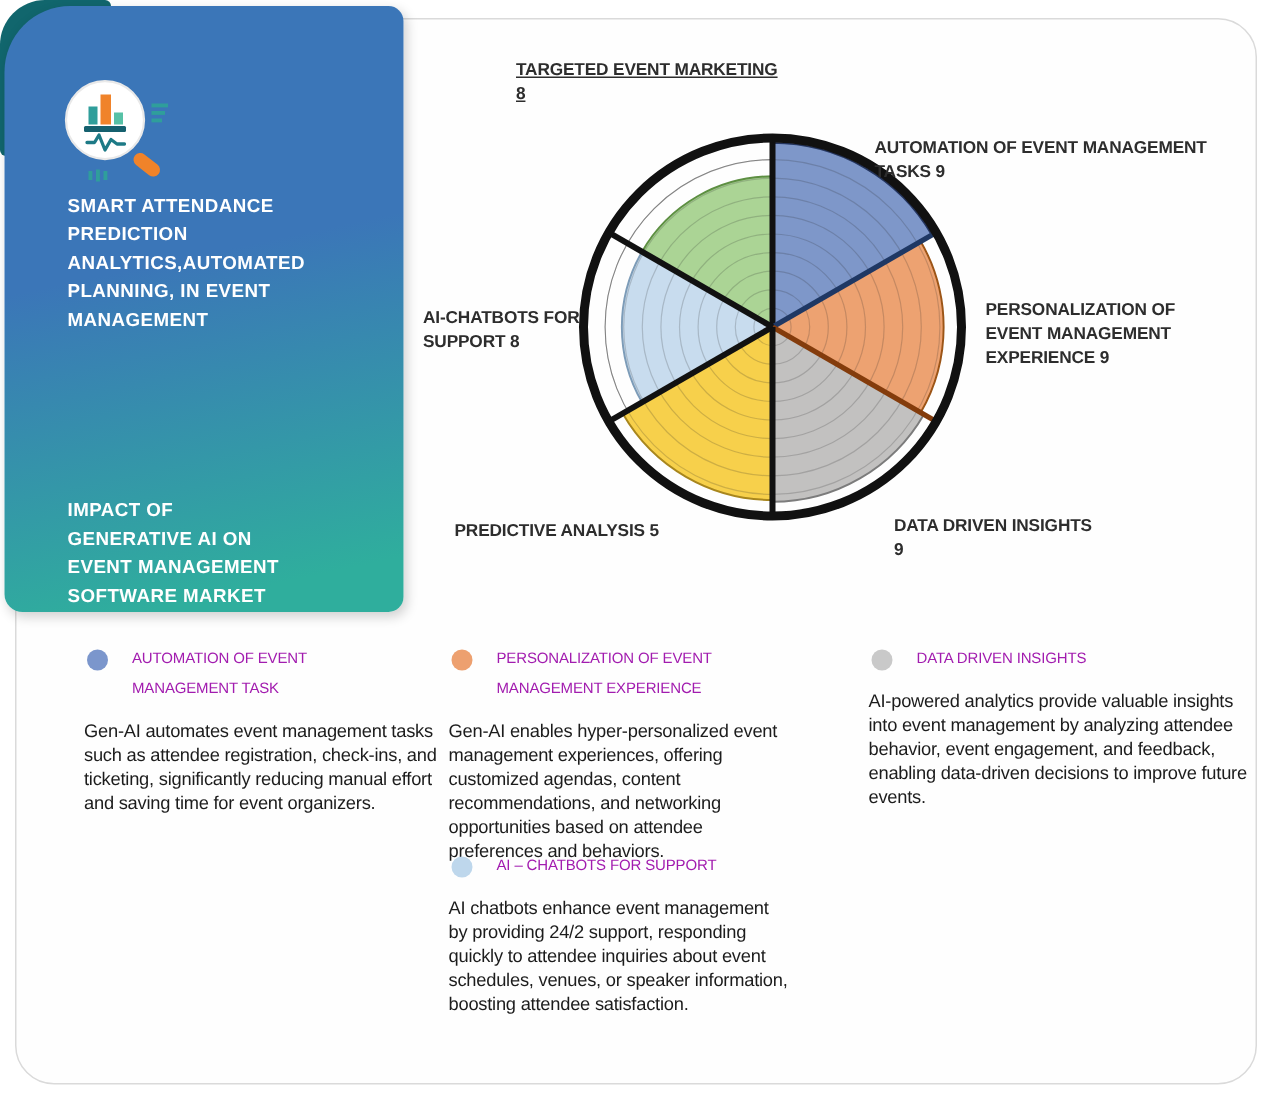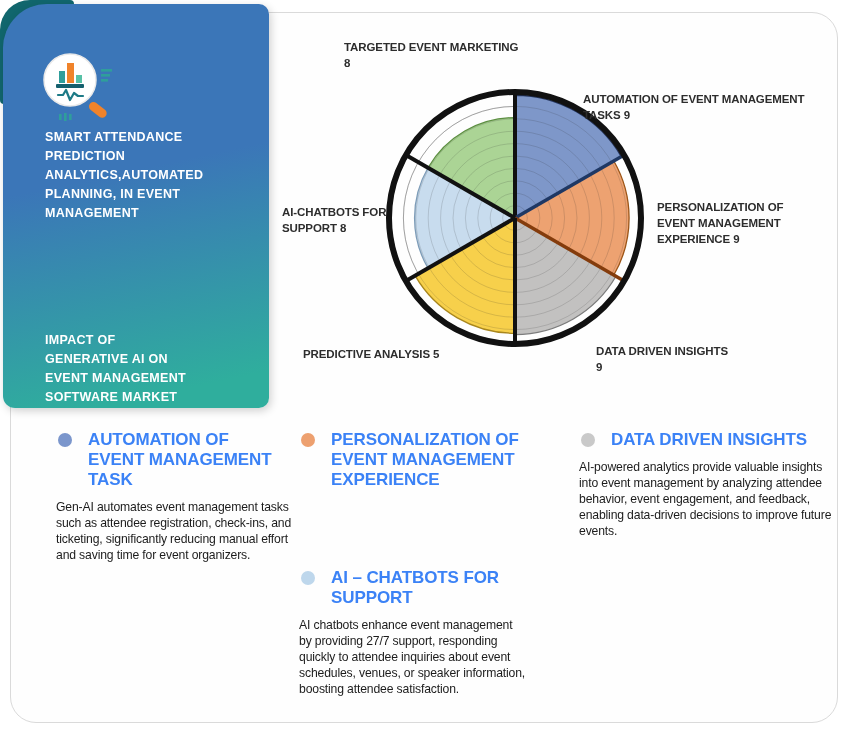--- a/index.html
+++ b/index.html
@@ -18,35 +18,35 @@
   .card-title{position:absolute;left:42px;color:#ffffff;font-weight:700;
               font-size:12.5px;line-height:19px;letter-spacing:.3px;
               white-space:pre-line;width:200px;}
   .card-title.top{top:124px;}
   .card-title.bottom{top:289px;}
   .card-icon{position:absolute;left:36px;top:46px;}
   
   .chart-wrap{position:absolute;left:383px;top:86px;width:264px;height:264px;}
   .chart-label{position:absolute;font-weight:700;font-size:11.5px;line-height:16px;
                color:#2d2d2d;white-space:pre-line;letter-spacing:-0.1px;}
-  .lab-targeted{left:344px;top:39px;width:190px;}
+  .lab-targeted{left:344px;top:39px;width:190px;text-decoration:underline;}
   .lab-automation{left:583px;top:51px;width:230px;margin-top:40px;}
   .lab-chatbots{left:282px;top:204px;width:110px;}
   .lab-personalization{left:657px;top:199px;width:160px;}
   .lab-predictive{left:303px;top:346px;width:170px;}
   .lab-data{left:596px;top:343px;width:160px;}
   
   .legend-item{position:absolute;}
   .r1{top:430px;} .r2{top:568px;}
   .c1{left:56px;width:250px;}
   .c2{left:299px;width:245px;}
   .c3{left:579px;width:262px;}
   .dot{position:absolute;left:2px;top:3px;width:14px;height:14px;border-radius:50%;}
-  .legend-title{margin-left:32px;font-weight:700;font-size:17px;line-height:20px;
-                color:#3b82f6;letter-spacing:-0.1px;}
+  .legend-title{margin-left:32px;font-weight:400;font-size:10px;line-height:20px;
+                color:#a21caf;letter-spacing:-0.1px;}
   .c1 .legend-title{width:185px;}
   .c2 .legend-title{width:195px;}
   .legend-desc{margin-top:9px;font-size:12.2px;line-height:16px;color:#1c1c1c;
                letter-spacing:-0.15px;}
   .c2 .legend-desc{width:228px;}
 </style>
 </head>
 <body>
 
 <div class="page">
@@ -134,25 +134,26 @@
 9</div>
 
   <div class="legend-item r1 c1">
     <span class="dot" style="background: rgb(123, 150, 204);"></span>
     <div class="legend-title">AUTOMATION OF EVENT MANAGEMENT TASK</div>
     <div class="legend-desc">Gen-AI automates event management tasks such as attendee registration, check-ins, and ticketing, significantly reducing manual effort and saving time for event organizers.</div>
   </div>
   <div class="legend-item r1 c2">
     <span class="dot" style="background: rgb(237, 160, 111);"></span>
     <div class="legend-title">PERSONALIZATION OF EVENT MANAGEMENT EXPERIENCE</div>
+    <div class="legend-desc">Gen-AI enables hyper-personalized event management experiences, offering customized agendas, content recommendations, and networking opportunities based on attendee preferences and behaviors.</div>
   </div>
   <div class="legend-item r1 c3">
     <span class="dot" style="background: rgb(201, 201, 201);"></span>
     <div class="legend-title">DATA DRIVEN INSIGHTS</div>
     <div class="legend-desc">AI-powered analytics provide valuable insights into event management by analyzing attendee behavior, event engagement, and feedback, enabling data-driven decisions to improve future events.</div>
   </div>
   <div class="legend-item r2 c2">
     <span class="dot" style="background: rgb(190, 215, 236);"></span>
     <div class="legend-title">AI – CHATBOTS FOR SUPPORT</div>
-    <div class="legend-desc">AI chatbots enhance event management by providing 27/7 support, responding quickly to attendee inquiries about event schedules, venues, or speaker information, boosting attendee satisfaction.</div>
+    <div class="legend-desc">AI chatbots enhance event management by providing 24/2 support, responding quickly to attendee inquiries about event schedules, venues, or speaker information, boosting attendee satisfaction.</div>
   </div>
 
 </div>
 
 </body></html>

